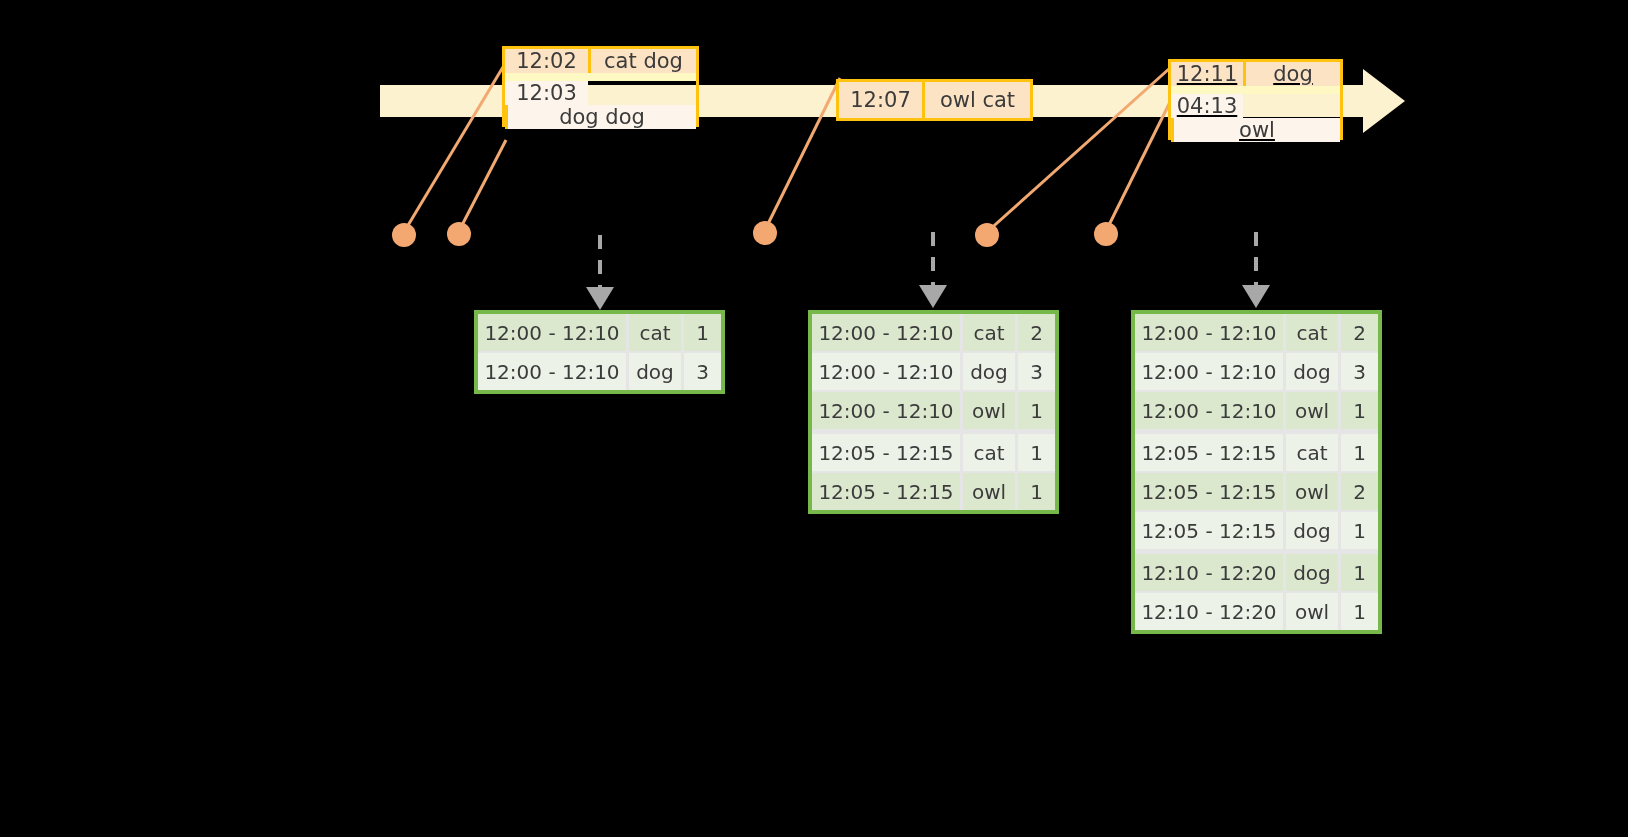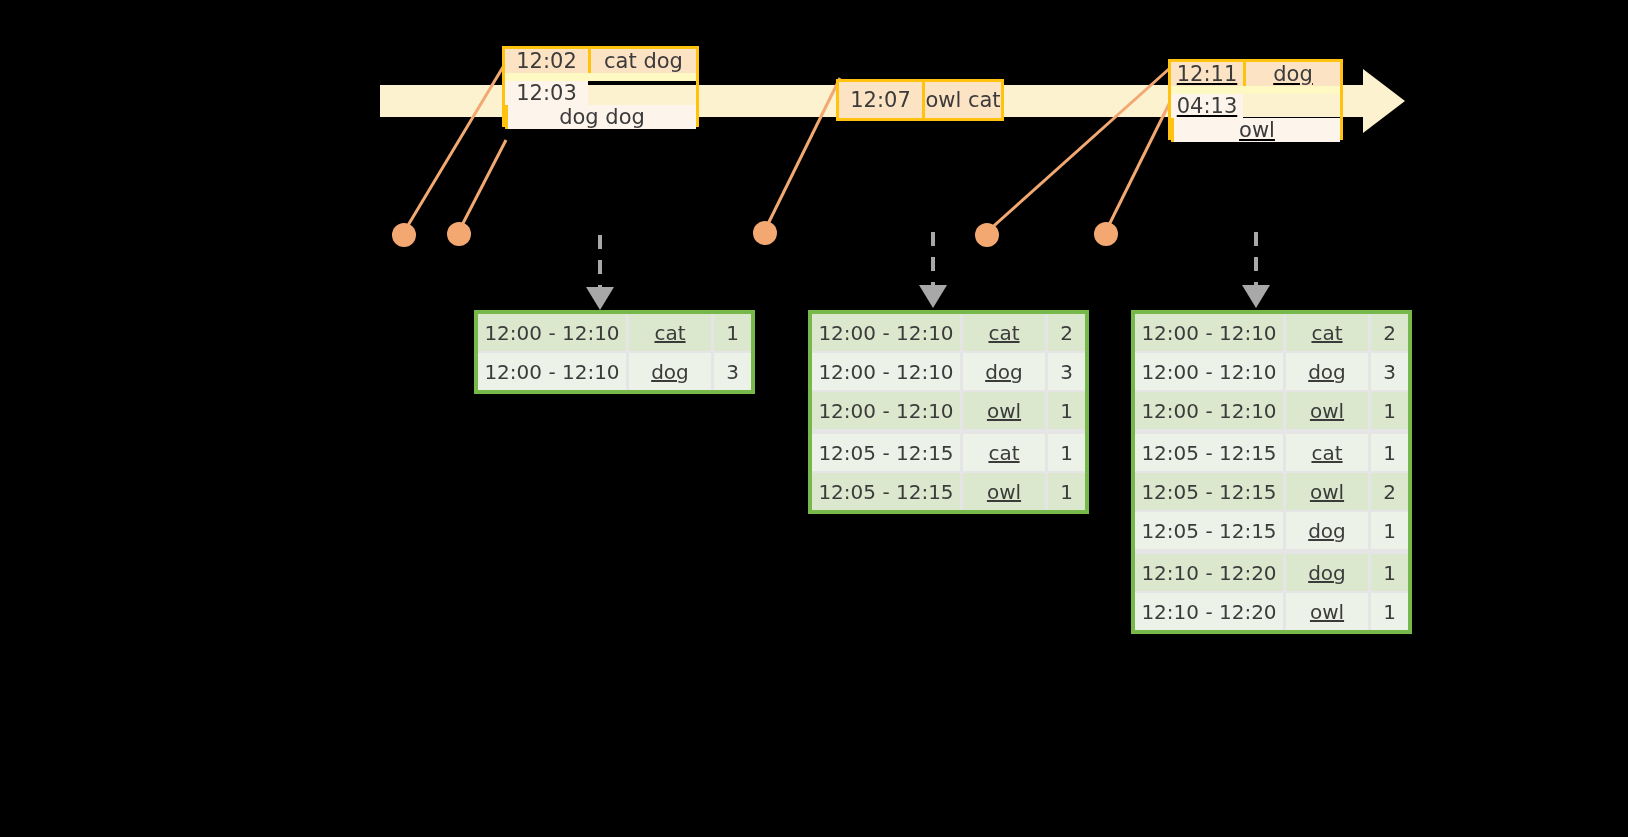--- a/index.html
+++ b/index.html
@@ -34,21 +34,21 @@
   .rtable{position:absolute;border:4px solid #76B84A;box-sizing:border-box;
           display:flex;flex-direction:column;background:#e5e5e5;}
   .rrow{display:flex;height:37px;}
   .rrow + .rrow{margin-top:2px;}
   .rrow.group-start{margin-top:5px;}
   .rcell{display:flex;align-items:center;justify-content:center;
          color:#3b3b3b;font-size:20px;box-sizing:border-box;}
   .rrow.shade .rcell{background:#DCE8CE;}
   .rrow.plain .rcell{background:#EDF2E8;}
   .rcell.c-win{width:148px;}
-  .rcell.c-word{width:82px;margin-left:3px;text-decoration:underline;}
+  .rcell.c-word{width:52px;margin-left:3px;}
   .rcell.c-num{width:37px;margin-left:3px;}
 </style>
 </head>
 <body>
 
 <div id="stage">
 
   <div class="tl-bar" style="left:380px;top:85px;width:985px;height:32px;"></div>
   <div class="tl-head" style="left:1363px;top:69px;"></div>
 
@@ -83,21 +83,21 @@
     <div class="evt-row shade">
       <span class="evt-time" style="width:83px;">12:02</span>
       <span class="evt-words">cat dog</span>
     </div>
     <div class="evt-row plain">
       <span class="evt-time" style="width:83px;">12:03</span>
       <span class="evt-words">dog dog</span>
     </div>
   </div>
 
-  <div class="evt" style="left:836px;top:79px;width:168px;height:42px;">
+  <div class="evt" style="left:836px;top:79px;width:197px;height:42px;">
     <div class="evt-row shade">
       <span class="evt-time" style="width:83px;">12:07</span>
       <span class="evt-words">owl cat</span>
     </div>
   </div>
 
   <div class="evt" style="left:1168px;top:59px;width:175px;height:81px;text-decoration:underline;">
     <div class="evt-row shade">
       <span class="evt-time" style="width:72px;">12:11</span>
       <span class="evt-words">dog</span>

